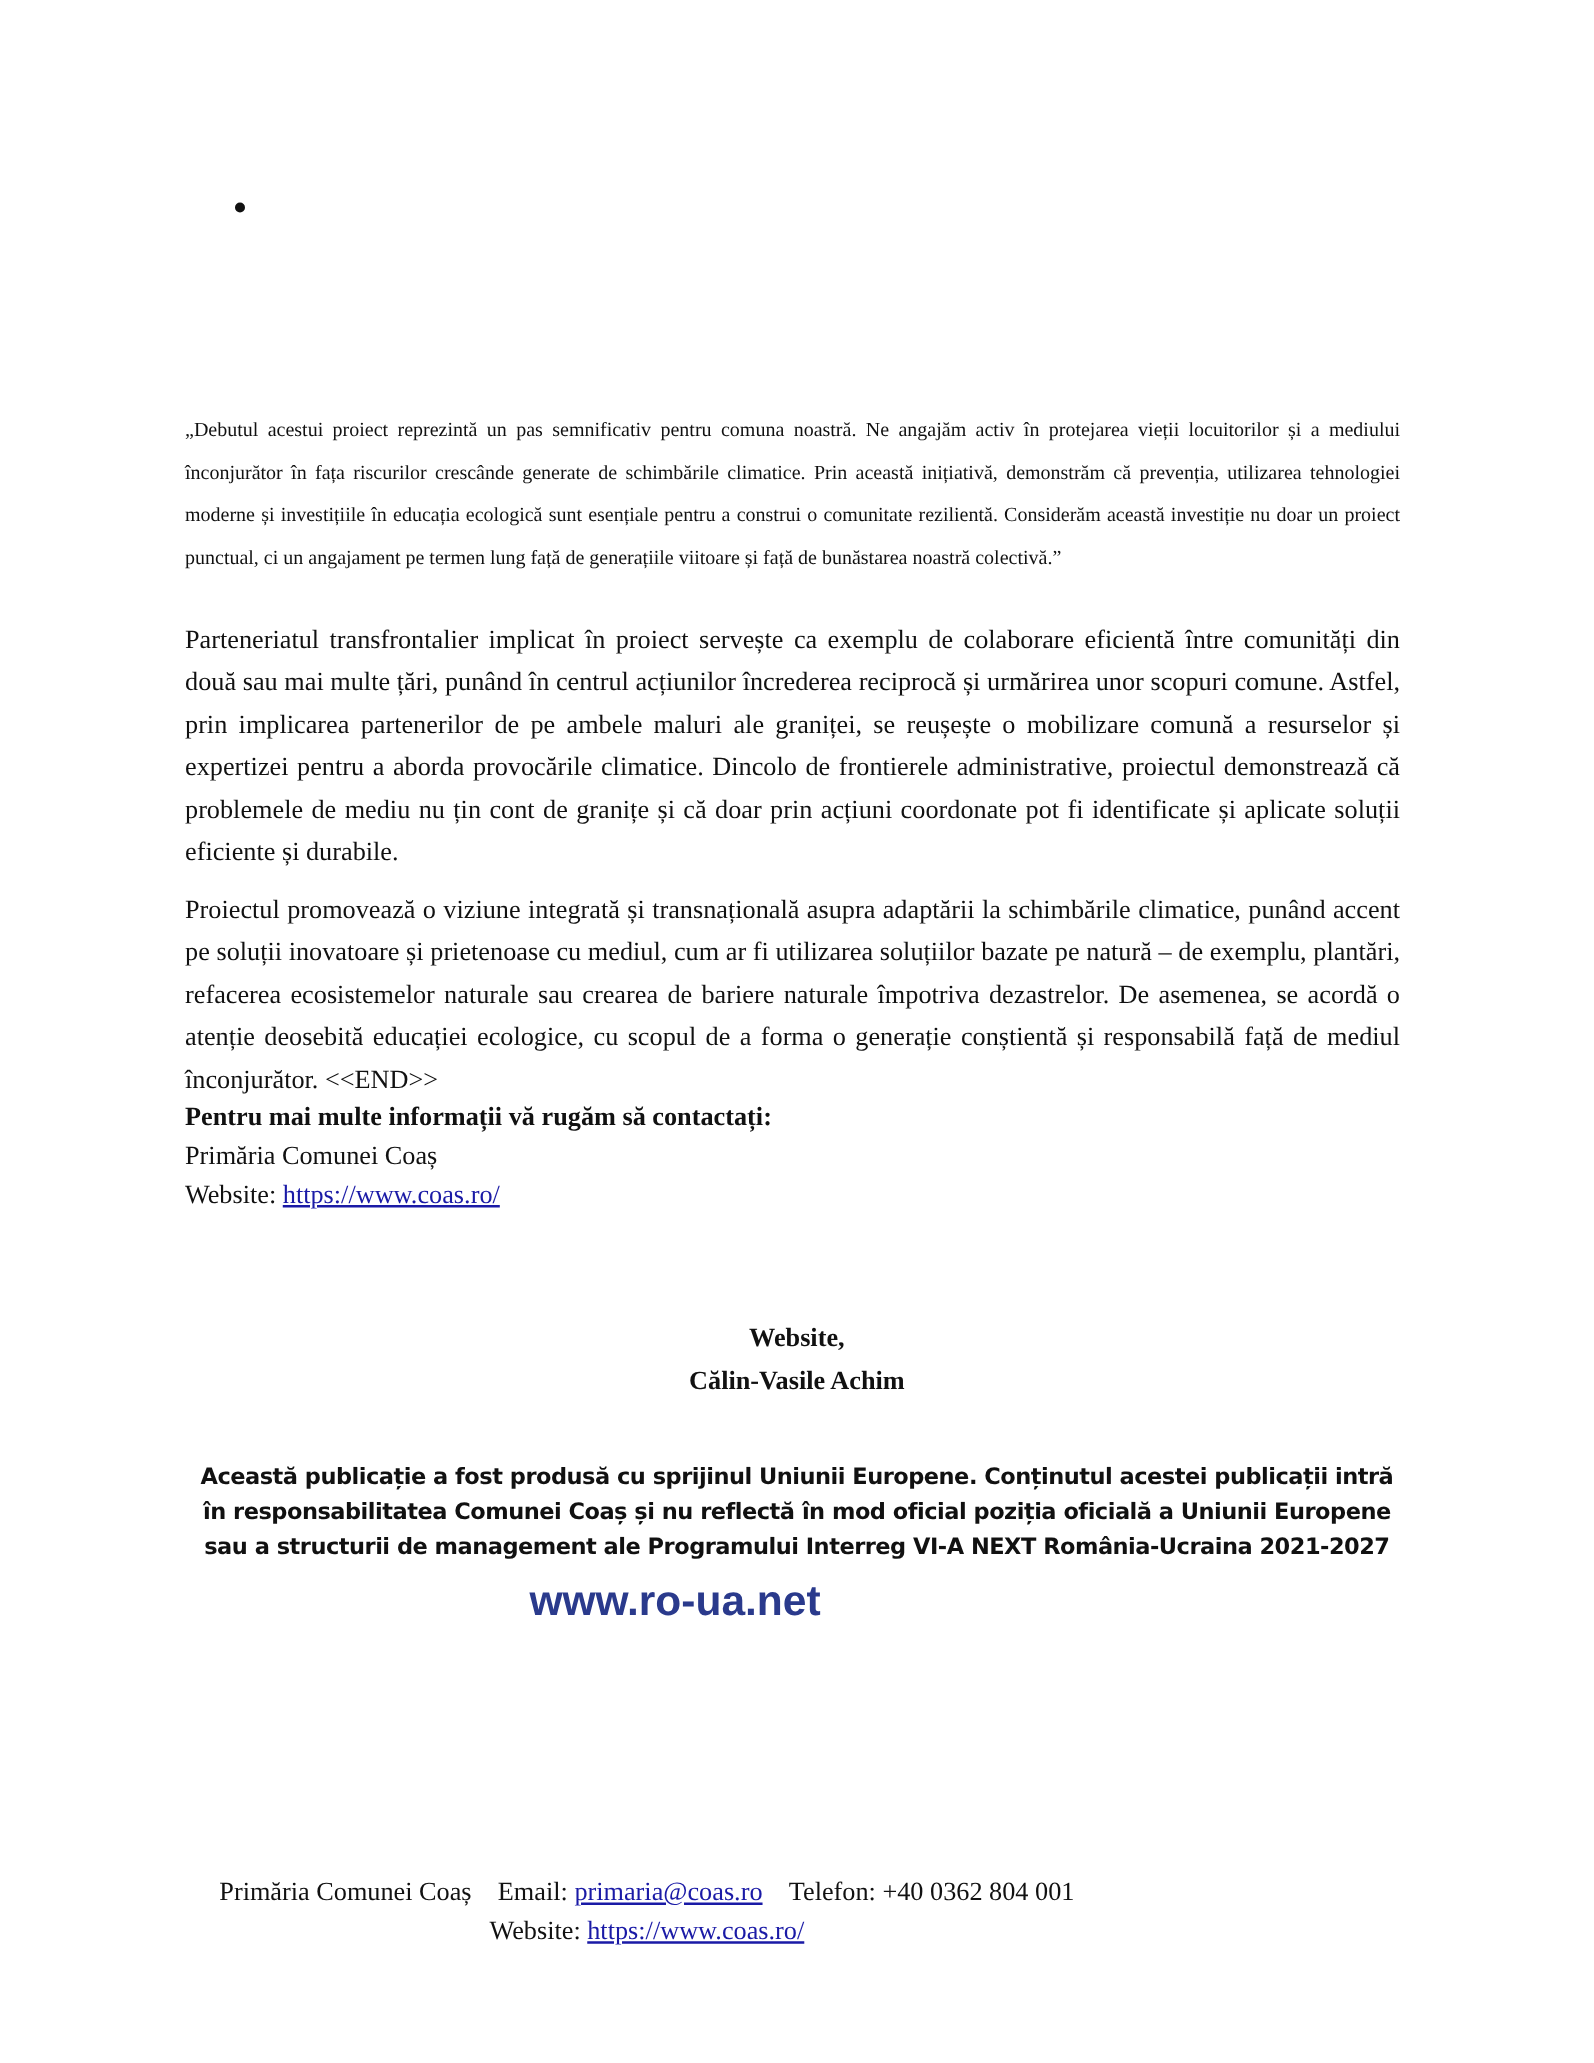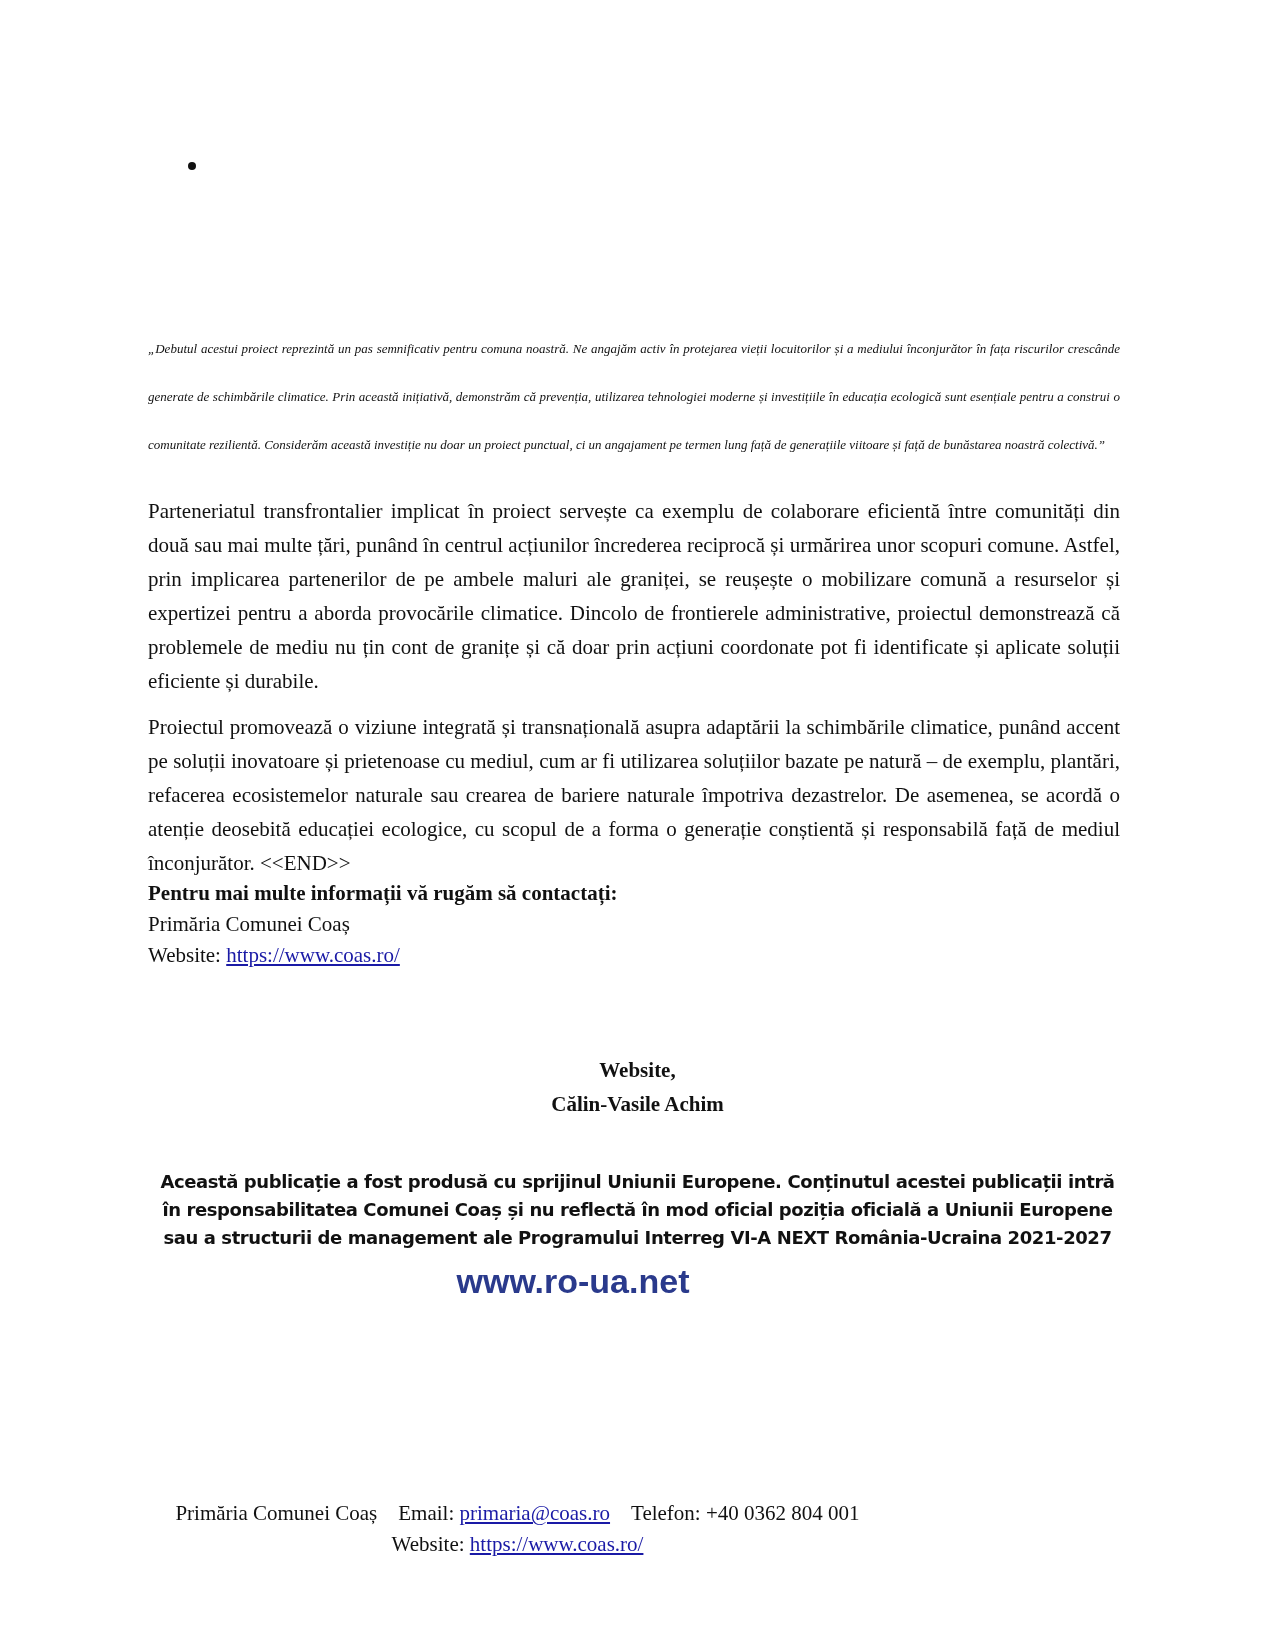--- a/index.html
+++ b/index.html
@@ -5,21 +5,21 @@
     html, body { margin: 0; padding: 0; background: #ffffff; }
     body { width: 1275px; height: 1650px; position: relative; overflow: hidden;
            font-family: "Liberation Serif", "DejaVu Serif", serif; color: #111; }
     .page { position: absolute; left: 0; top: 0; width: 1275px; height: 1650px; }
     .col { position: absolute; left: 148px; width: 972px; }
     .p { font-size: 21px; line-height: 34px; text-align: justify; margin: 0; }
     .bullet-row { position: absolute; left: 148px; top: 148px; width: 972px; }
     .bullet-dot { position: absolute; left: 40px; top: 14px; width: 8px; height: 8px; border-radius: 50%; background: #111; }
     .bullet-text { margin-left: 78px; font-size: 21px; line-height: 34px; text-align: justify; }
     .indent { text-indent: 96px; }
-    .quote { font-style: italic; font-size: 13px; line-height: 48px; text-align: justify; }
+    .quote { font-size: 16px; line-height: 34px; text-align: justify; }
     .bold { font-weight: bold; }
     a.link { color: #1a1aa6; text-decoration: underline; }
     .center { text-align: center; }
     .disclaimer { font-family: "DejaVu Sans", "Liberation Sans", sans-serif; font-weight: bold;
                   font-size: 18px; line-height: 28px; text-align: center; letter-spacing: -0.4px; }
     .rolink { font-family: "Liberation Sans", "DejaVu Sans", sans-serif; font-weight: bold;
               font-size: 34px; color: #2a3a8c; text-align: center; }
     .footer { font-size: 21px; line-height: 31px; text-align: center; }
   </style>
 </head>
@@ -54,21 +54,21 @@
 
   <div style="position:absolute; left:0; width:1275px; top:1053px;">
     <div class="p bold center" style="line-height:34px;">Website,</div>
     <div class="p bold center" style="line-height:34px;">Călin-Vasile Achim</div>
   </div>
 
   <div style="position:absolute; left:155px; width:965px; top:1168px;">
     <div class="disclaimer">Această publicație a fost produsă cu sprijinul Uniunii Europene. Conținutul acestei publicații intră în responsabilitatea Comunei Coaș și nu reflectă în mod oficial poziția oficială a Uniunii Europene sau a structurii de management ale Programului Interreg  VI-A NEXT România-Ucraina 2021-2027</div>
   </div>
 
-  <div style="position:absolute; left:0; width:1080px; top:1262px;margin-left:33px;">
+  <div style="position:absolute; left:0; width:1080px; top:1262px;">
     <div class="rolink">www.ro-ua.net</div>
   </div>
 
   <div style="position:absolute; left:0; width:1035px; top:1498px;">
     <div class="footer">
       <span>Primăria Comunei Coaș</span><span>&nbsp;&nbsp;&nbsp;&nbsp;</span><span>Email: </span><a class="link">primaria@coas.ro</a><span>&nbsp;&nbsp;&nbsp;&nbsp;</span><span>Telefon: </span><span>+40 0362 804 001</span>
     </div>
     <div class="footer">
       <span>Website: </span><a class="link">https://www.coas.ro/</a>
     </div>

